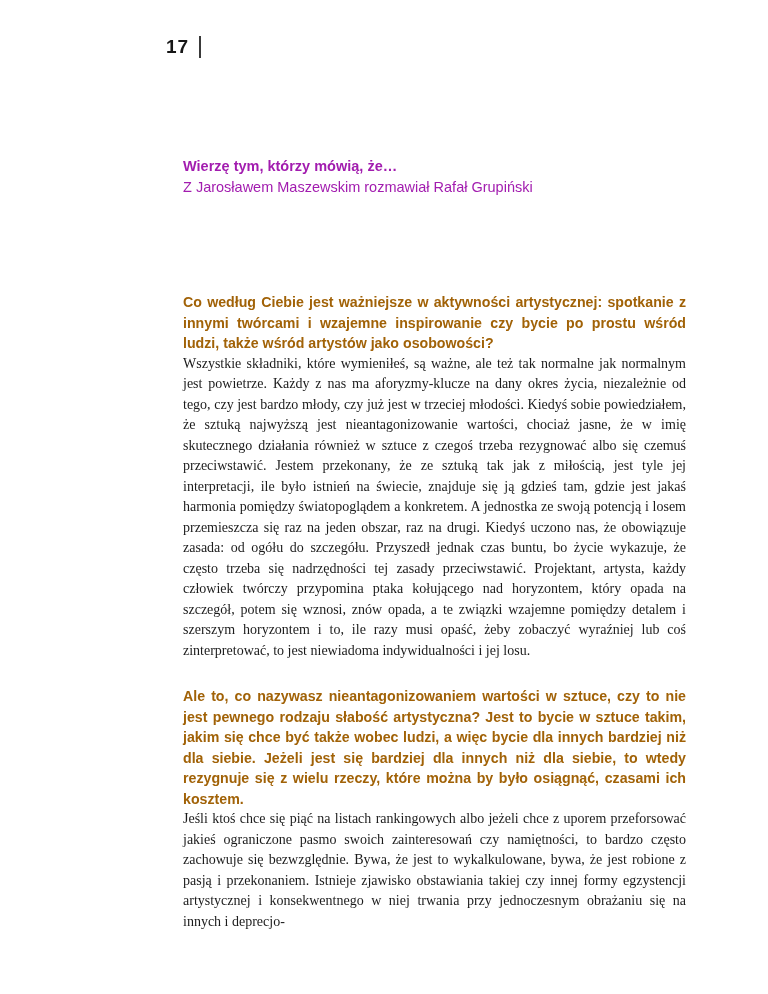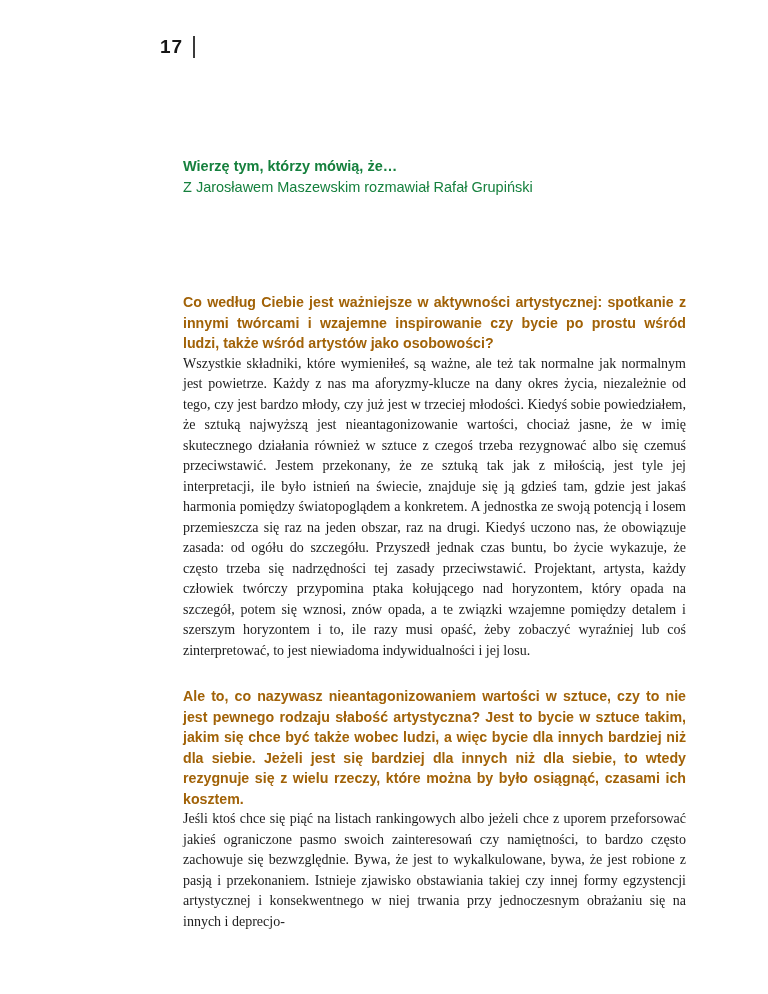--- a/index.html
+++ b/index.html
@@ -7,21 +7,21 @@
   .page {
     position: relative;
     width: 768px;
     height: 994px;
     background: #ffffff;
     overflow: hidden;
     color: #1b1b1b;
   }
   .pagenum-row {
     position: absolute;
-    left: 160px;
+    left: 166px;
     top: 36px;
     display: flex;
     align-items: flex-end;
     gap: 10px;
   }
   .pagenum {
     font-family: "Liberation Sans", sans-serif;
     font-weight: bold;
     font-size: 19px;
     letter-spacing: 1px;
@@ -33,21 +33,21 @@
     background: #3a3a3a;
   }
   .header {
     position: absolute;
     left: 183px;
     top: 156px;
     width: 503px;
     font-family: "Liberation Sans", sans-serif;
     font-size: 14.5px;
     line-height: 21px;
-    color: #15803d;
+    color: #a21caf;
   }
   .title { font-weight: bold; }
   .byline { font-weight: normal; }
   .article {
     position: absolute;
     left: 183px;
     top: 292px;
     width: 503px;
   }
   .article p { margin: 0; }

